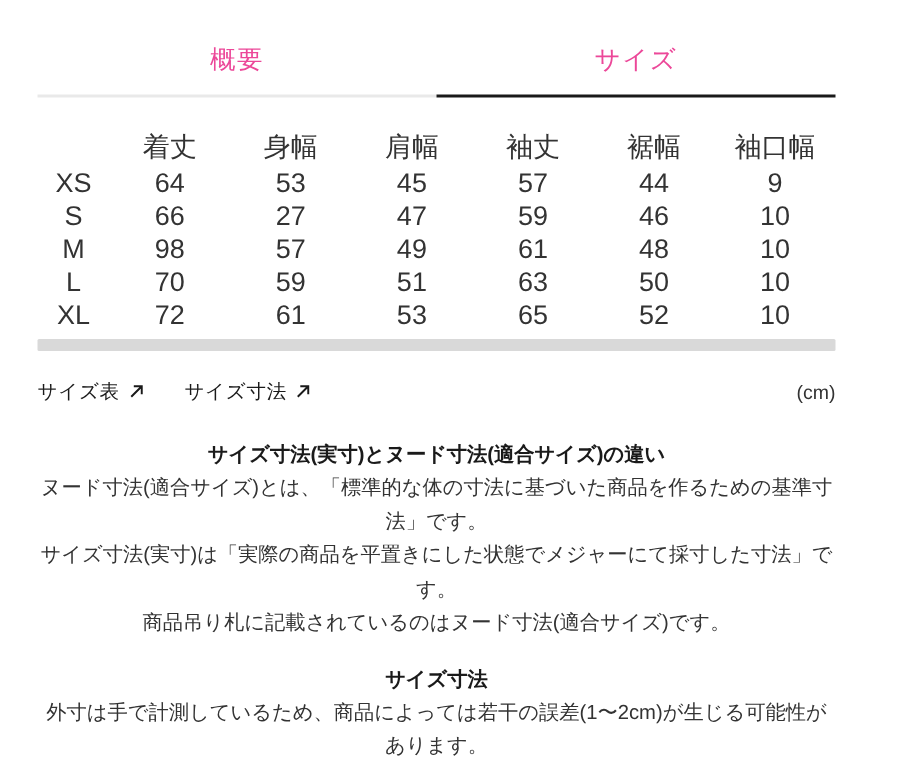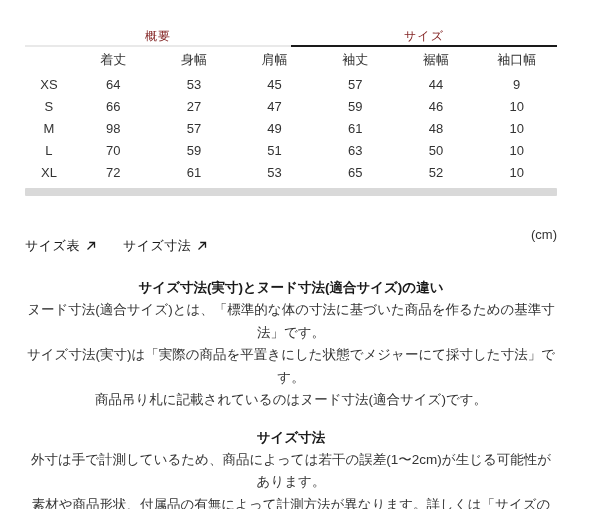--- a/index.html
+++ b/index.html
@@ -11,34 +11,35 @@
     overflow: hidden;
   }
   .container {
     padding: 20px 43px 0 25px;
   }
   
   .tabs { display: flex; }
   .tab {
     flex: 1;
     text-align: center;
-    font-size: 12px;
-    color: #7f1d1d;
-    padding: 8px 0 0 0;
+    font-size: 17px;
+    color: #ec4899;
+    padding: 8px 0 12px 0;
     border-bottom: 2px solid #e9e9e9;
     cursor: pointer;
     letter-spacing: 1px;
   }
   .tab.active { border-bottom-color: #1a1a1a; }
   
   table.size-table {
     width: 100%;
+    margin-top: 20px;
     border-collapse: collapse;
     table-layout: fixed;
-    font-size: 13px;
+    font-size: 18px;
     color: #333333;
   }
   table.size-table col.size-col { width: 9%; }
   table.size-table th, table.size-table td {
     text-align: center;
     font-weight: normal;
     padding: 0;
   }
   table.size-table thead th { height: 26px; vertical-align: middle; color: #333333; }
   table.size-table tbody td { height: 22px; vertical-align: middle; }
@@ -59,21 +60,20 @@
   }
   .chart-link {
     display: inline-flex;
     align-items: center;
     gap: 5px;
     margin-right: 26px;
     cursor: pointer;
     text-decoration: none;
     color: #1a1a1a;
     letter-spacing: 0.5px;
-    margin-top: 23px;
   }
   .chart-link svg { display: block; }
   .unit-label { margin-left: auto; color: #333333; }
   
   .section { margin-top: 21px; text-align: center; }
   .section + .section { margin-top: 14px; }
   .section-title {
     font-size: 13.5px;
     font-weight: bold;
     color: #1a1a1a;

